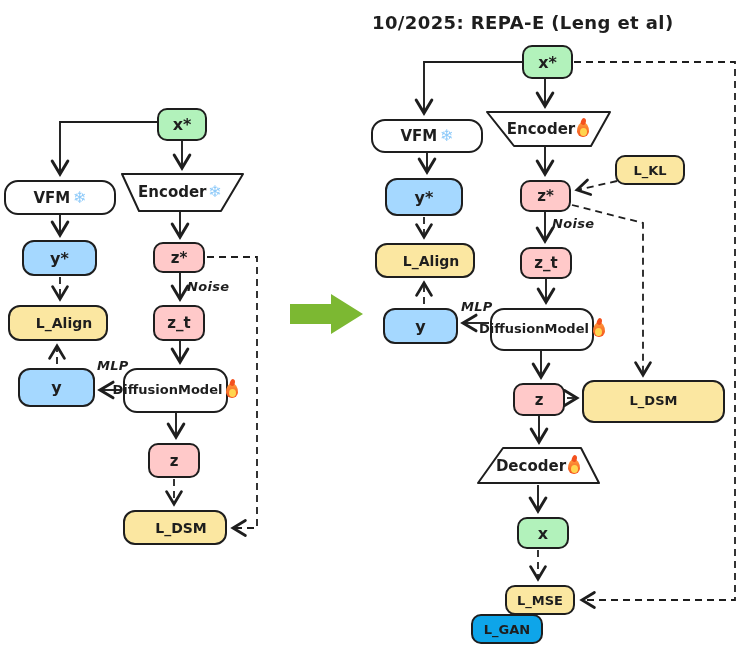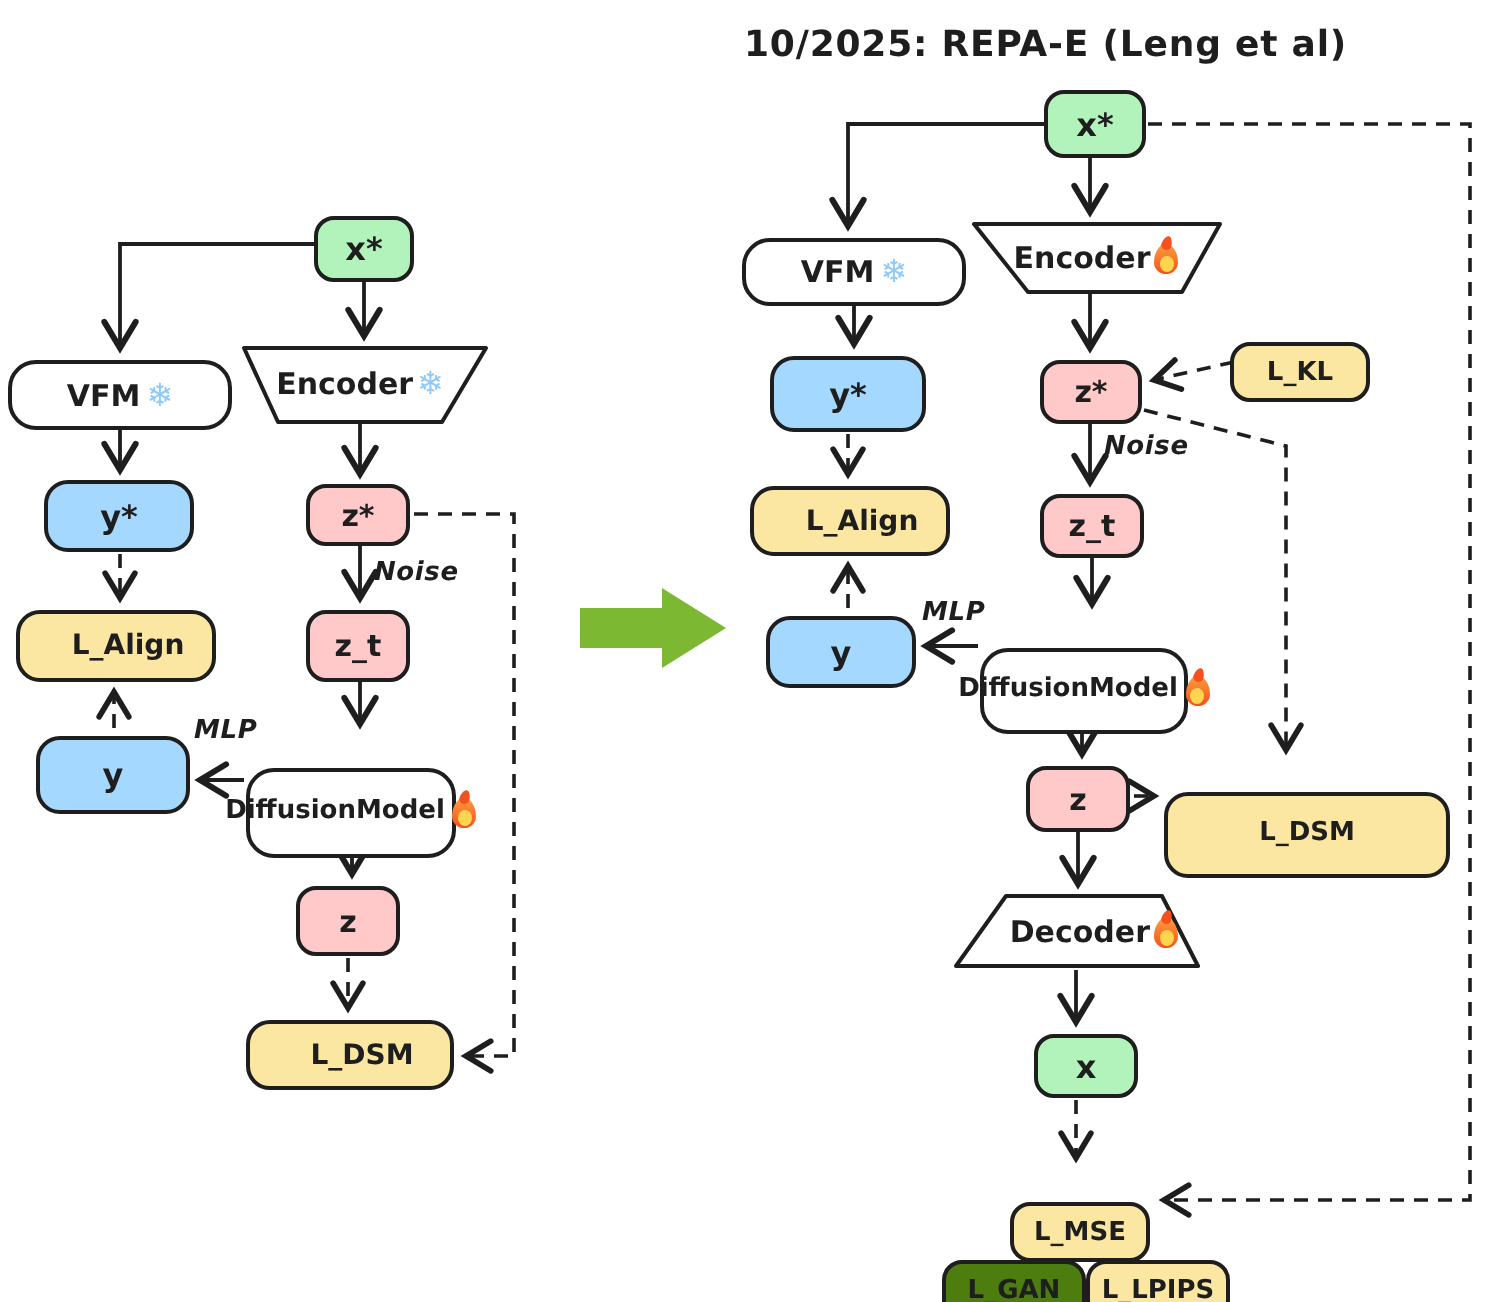--- a/index.html
+++ b/index.html
@@ -11,21 +11,21 @@
     position:absolute;text-align:center;font-size:18px;font-weight:600;
     letter-spacing:0.4px;white-space:nowrap;
   }
   #edges{position:absolute;left:0;top:0;z-index:1;}
   .box{
     position:absolute;z-index:2;box-sizing:border-box;
     border:2px solid #1e1e1e;display:flex;align-items:center;justify-content:center;
     gap:3px;font-weight:600;background:#fff;
   }
   .r10{border-radius:10px;} .r12{border-radius:12px;} .r14{border-radius:14px;}
-  .fs16{font-size:16px;} .fs15{font-size:15px;} .fs14{font-size:14px;padding-left:12px;} .fs13{font-size:13px;margin-top:16px;}
+  .fs16{font-size:16px;} .fs15{font-size:15px;} .fs14{font-size:14px;padding-left:12px;} .fs13{font-size:13px;}
   .twolines{flex-direction:row;gap:0;line-height:1.15;}
   .trapezoid-label{
     position:absolute;z-index:3;display:flex;align-items:center;justify-content:center;
     gap:2px;font-weight:600;font-size:15px;background:transparent;
   }
   .edge-label{
     position:absolute;z-index:3;font-size:13px;font-weight:600;font-style:italic;
     letter-spacing:0.3px;white-space:nowrap;
   }
   .snowflake{color:#8ecaf9;font-size:16px;line-height:1;font-weight:400;}
@@ -213,34 +213,31 @@
   </div>
 
   <div class="box r10 fs15" style="left: 513px; top: 383px; width: 52px; height: 33px; background-color: rgb(255, 201, 201);">
     <span>z</span>
   </div>
 
   <div class="box r12 fs13 twolines" style="left: 582px; top: 380px; width: 143px; height: 43px; background-color: rgb(251, 231, 161);">
     <span>L_DSM</span>
   </div>
 
-  <div class="trapezoid-label" style="left:487px;top:455px;width:102px;height:22px;justify-content:flex-end;">
+  <div class="trapezoid-label" style="left:487px;top:455px;width:102px;height:22px;">
     <span>Decoder</span>
     <span class="flame"></span>
   </div>
 
   <div class="box r10 fs16" style="left: 517px; top: 517px; width: 52px; height: 32px; background-color: rgb(178, 242, 187);">
     <span>x</span>
   </div>
 
   <div class="box r10 fs13" style="left: 505px; top: 585px; width: 70px; height: 30px; background-color: rgb(251, 231, 161);">
     <span>L_MSE</span>
   </div>
 
-  <div class="box r10 fs13" style="left: 471px; top: 614px; width: 72px; height: 30px; background-color: #4d7c0f;">
+  <div class="box r10 fs13" style="left: 471px; top: 614px; width: 72px; height: 30px; background-color: #0ea5e9;">
     <span>L_GAN</span>
   </div>
 
-  <div class="box r10 fs13" style="left: 543px; top: 614px; width: 72px; height: 30px; background-color: rgb(251, 231, 161);">
-    <span>L_LPIPS</span>
-  </div>
 
 </div>
 
 </body></html>

